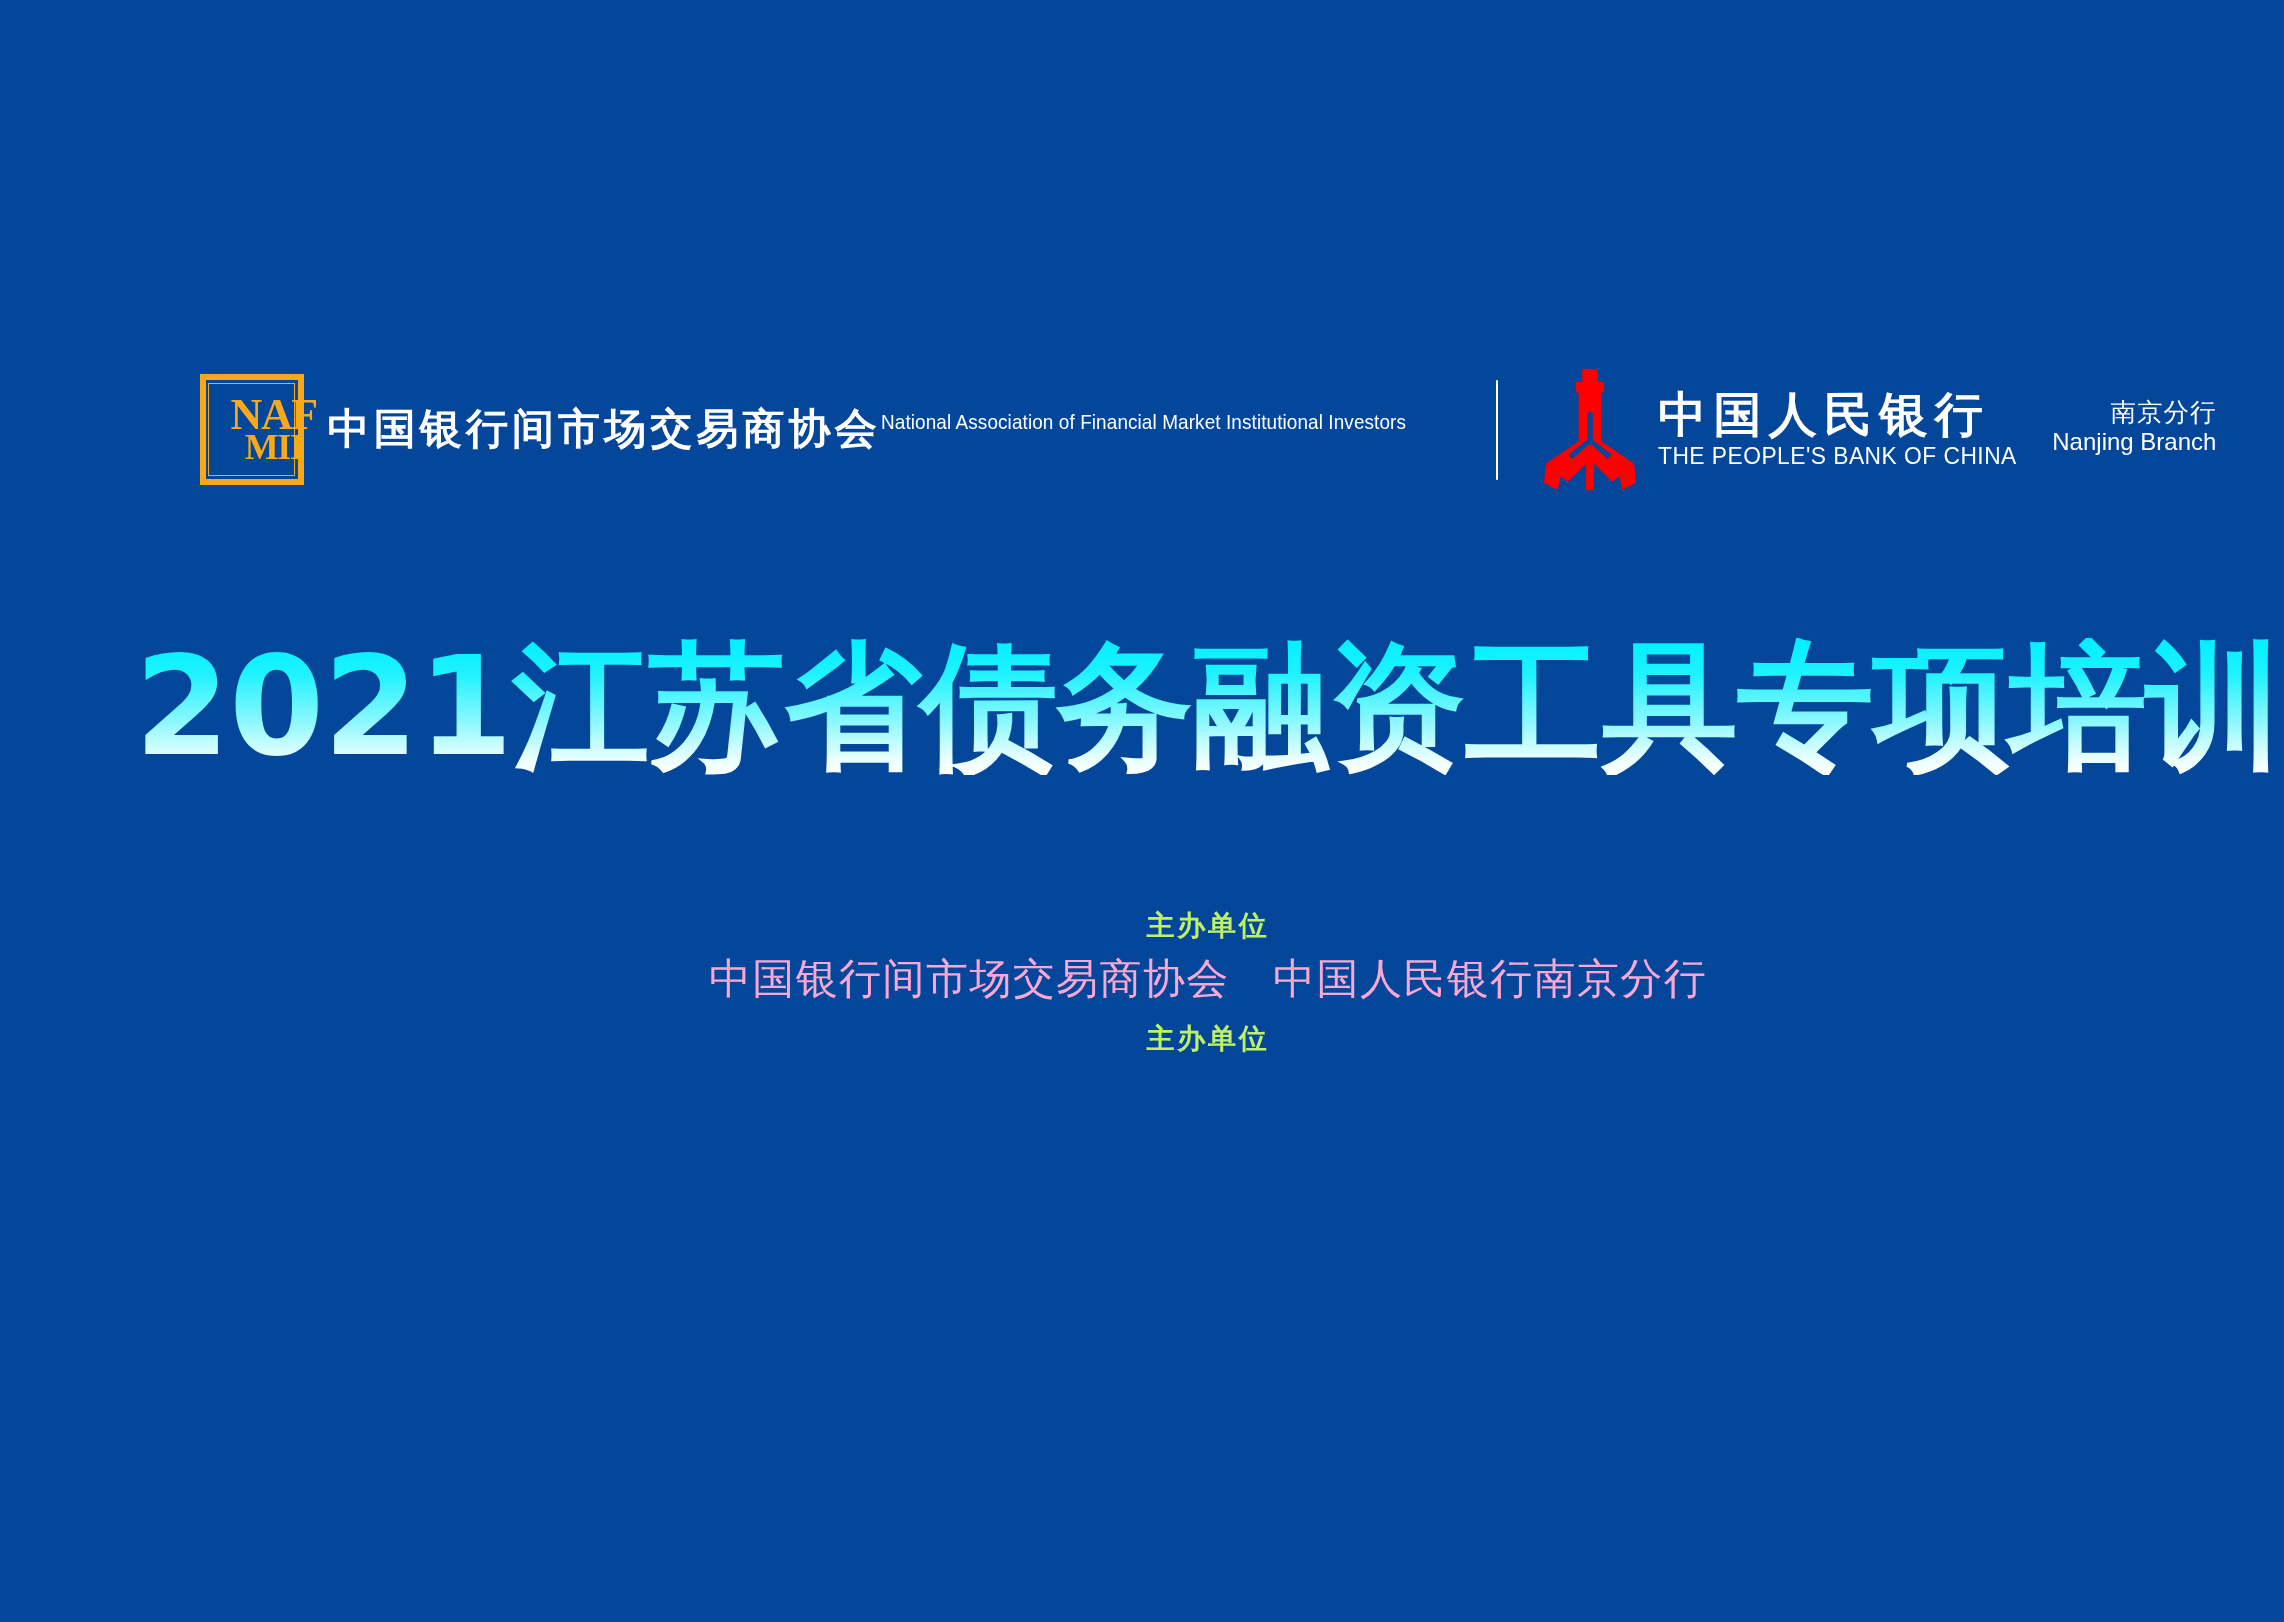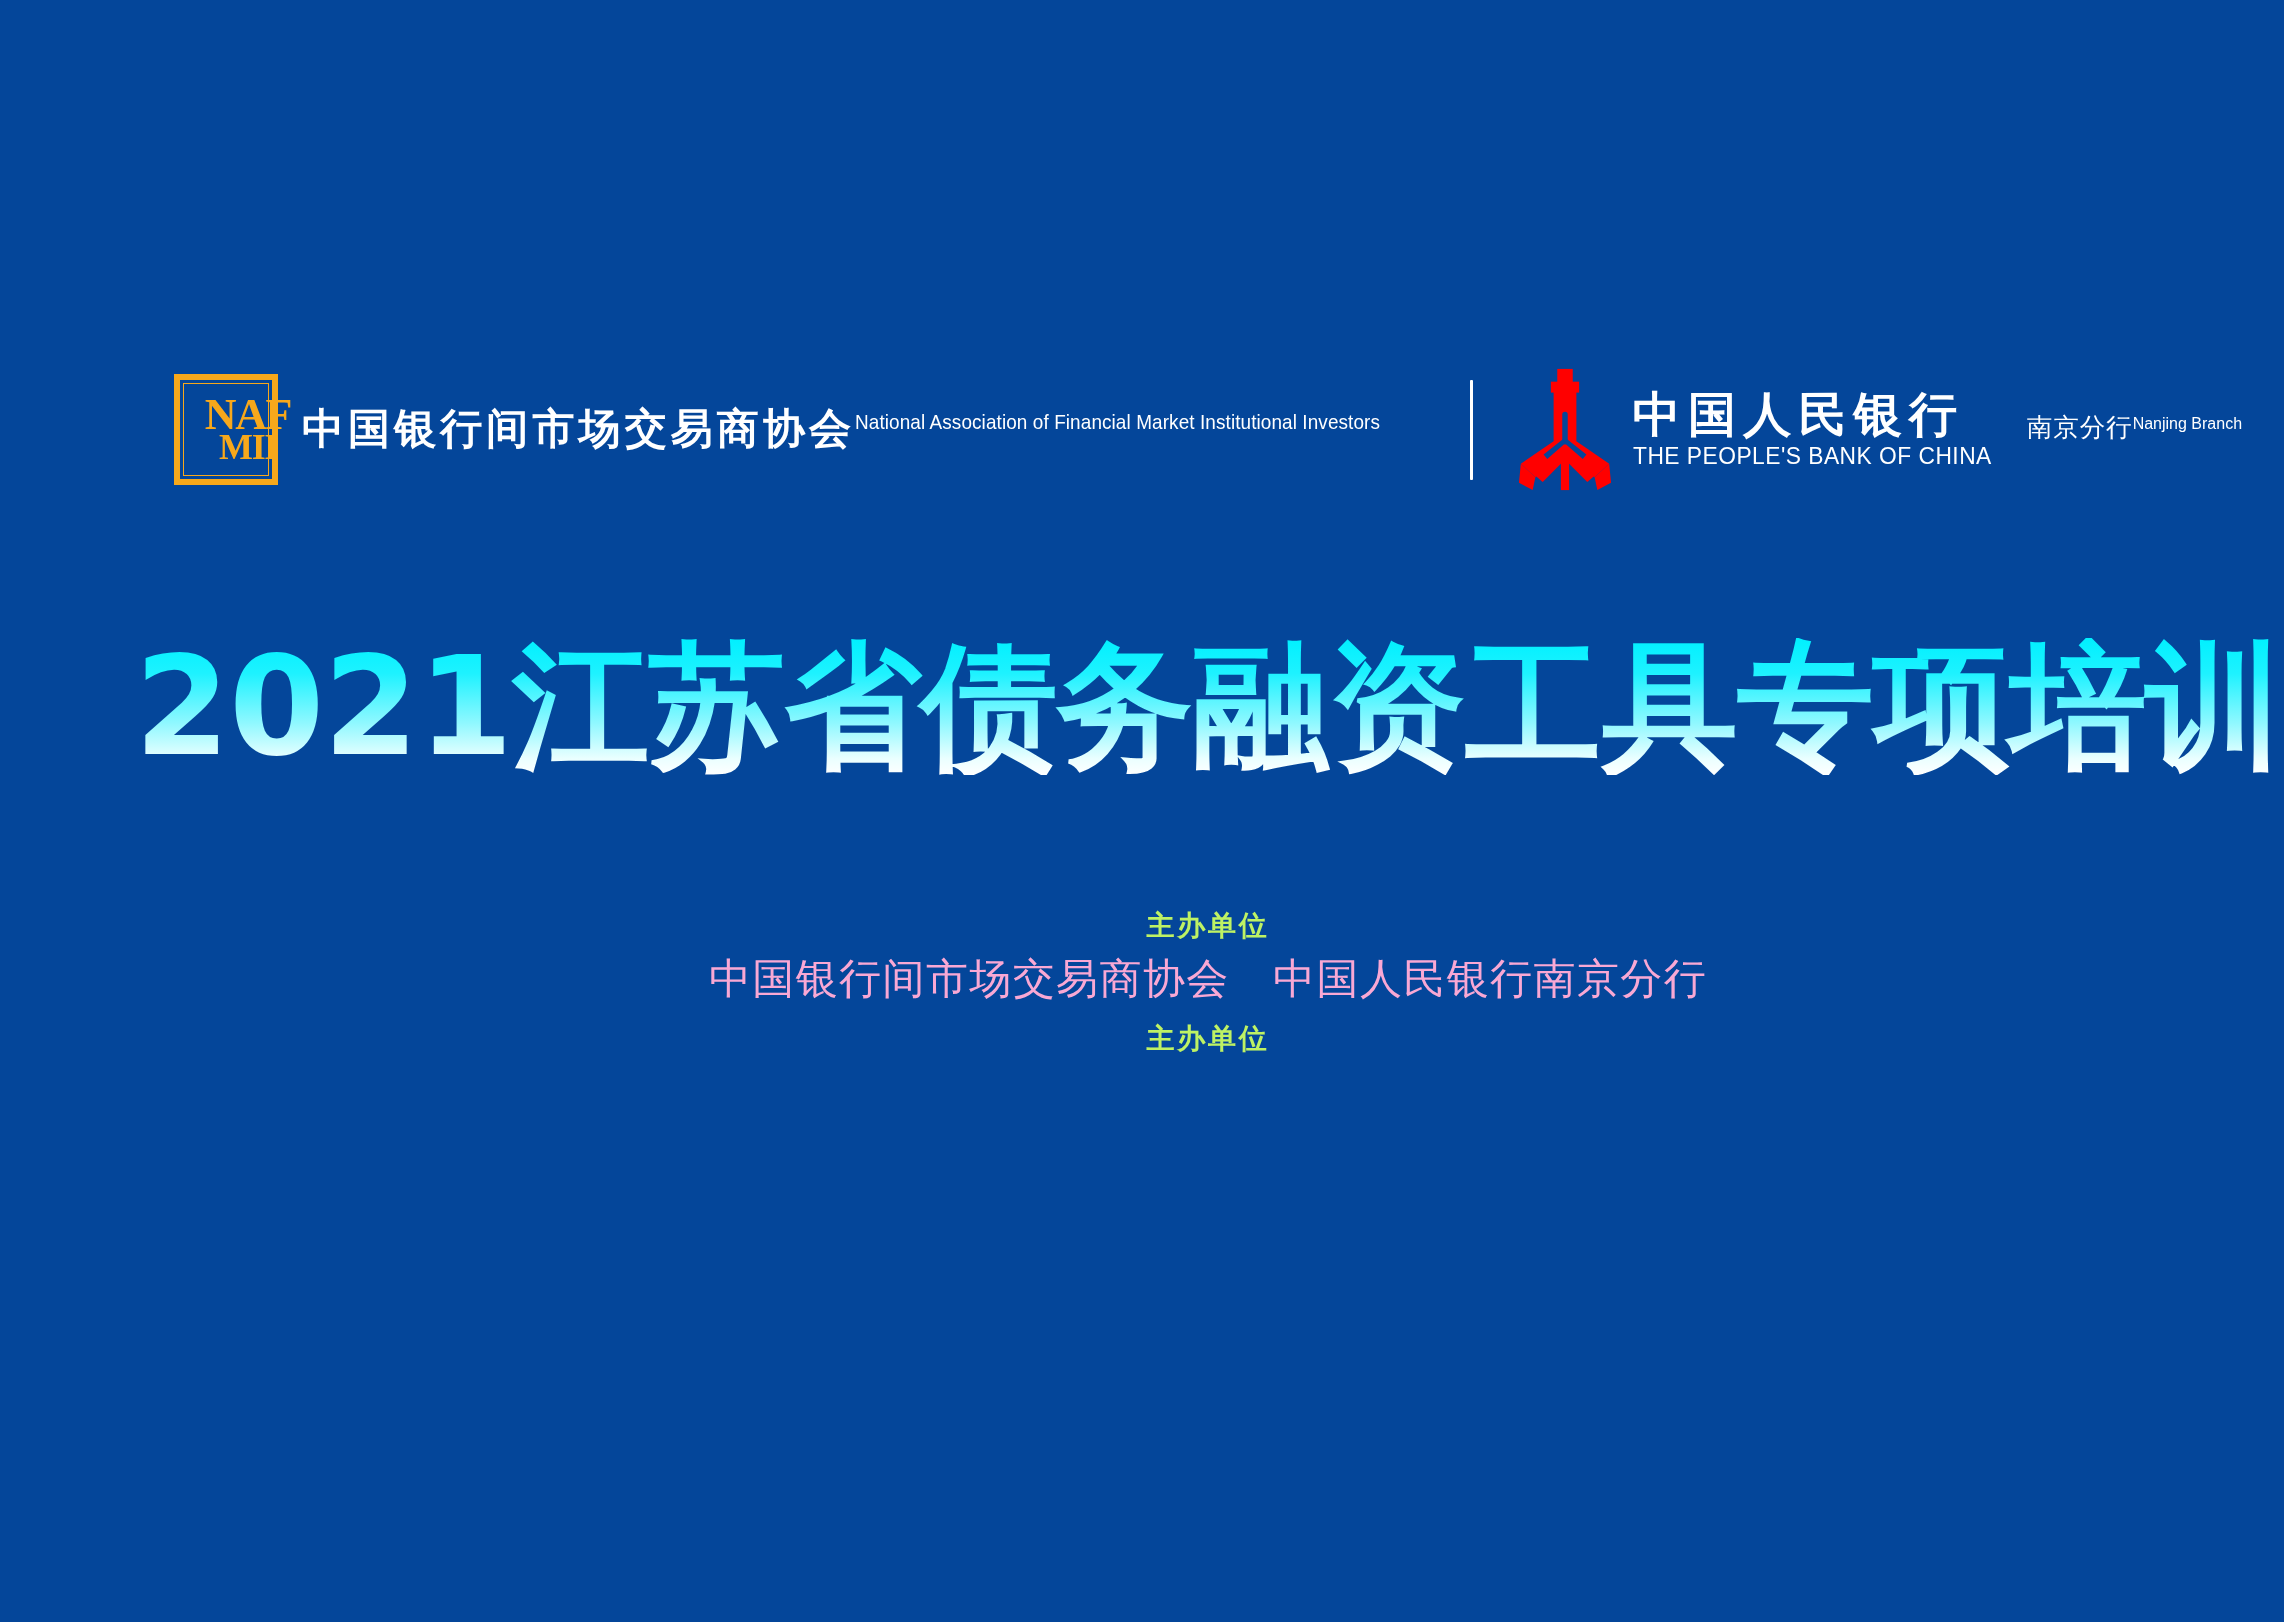--- a/index.html
+++ b/index.html
@@ -70,30 +70,30 @@
     letter-spacing:7.3px;white-space:nowrap;
     font-family:"DejaVu Sans","Liberation Sans",sans-serif;
   }
   .pboc-en{
     color:#ffffff;font-size:24px;line-height:1.1;white-space:nowrap;
     letter-spacing:0.5px;margin-top:2.7px;
     transform:scaleX(0.95);transform-origin:left center;
     font-family:"Liberation Sans","DejaVu Sans",sans-serif;
   }
   .pboc-branch{
-    display:flex;flex-direction:row;justify-content:flex-end;
+    display:flex;flex-direction:column;justify-content:flex-end;
     margin-left:16.4px;padding-bottom:4.6px;text-align:right;
   }
   .branch-cn{
     color:#ffffff;font-size:25.6px;line-height:1.12;white-space:nowrap;
     letter-spacing:0.9px;
     font-family:"DejaVu Sans","Liberation Sans",sans-serif;
   }
   .branch-en{
-    color:#ffffff;font-size:16px;line-height:1.12;white-space:nowrap;
+    color:#ffffff;font-size:24px;line-height:1.12;white-space:nowrap;
     margin-top:2px;
     font-family:"Liberation Sans","DejaVu Sans",sans-serif;
   }
 
   
   .title-wrap{
     position:absolute;left:0;right:0;top:624px;height:164px;
     display:flex;align-items:center;justify-content:center;
   }
   .main-title{

